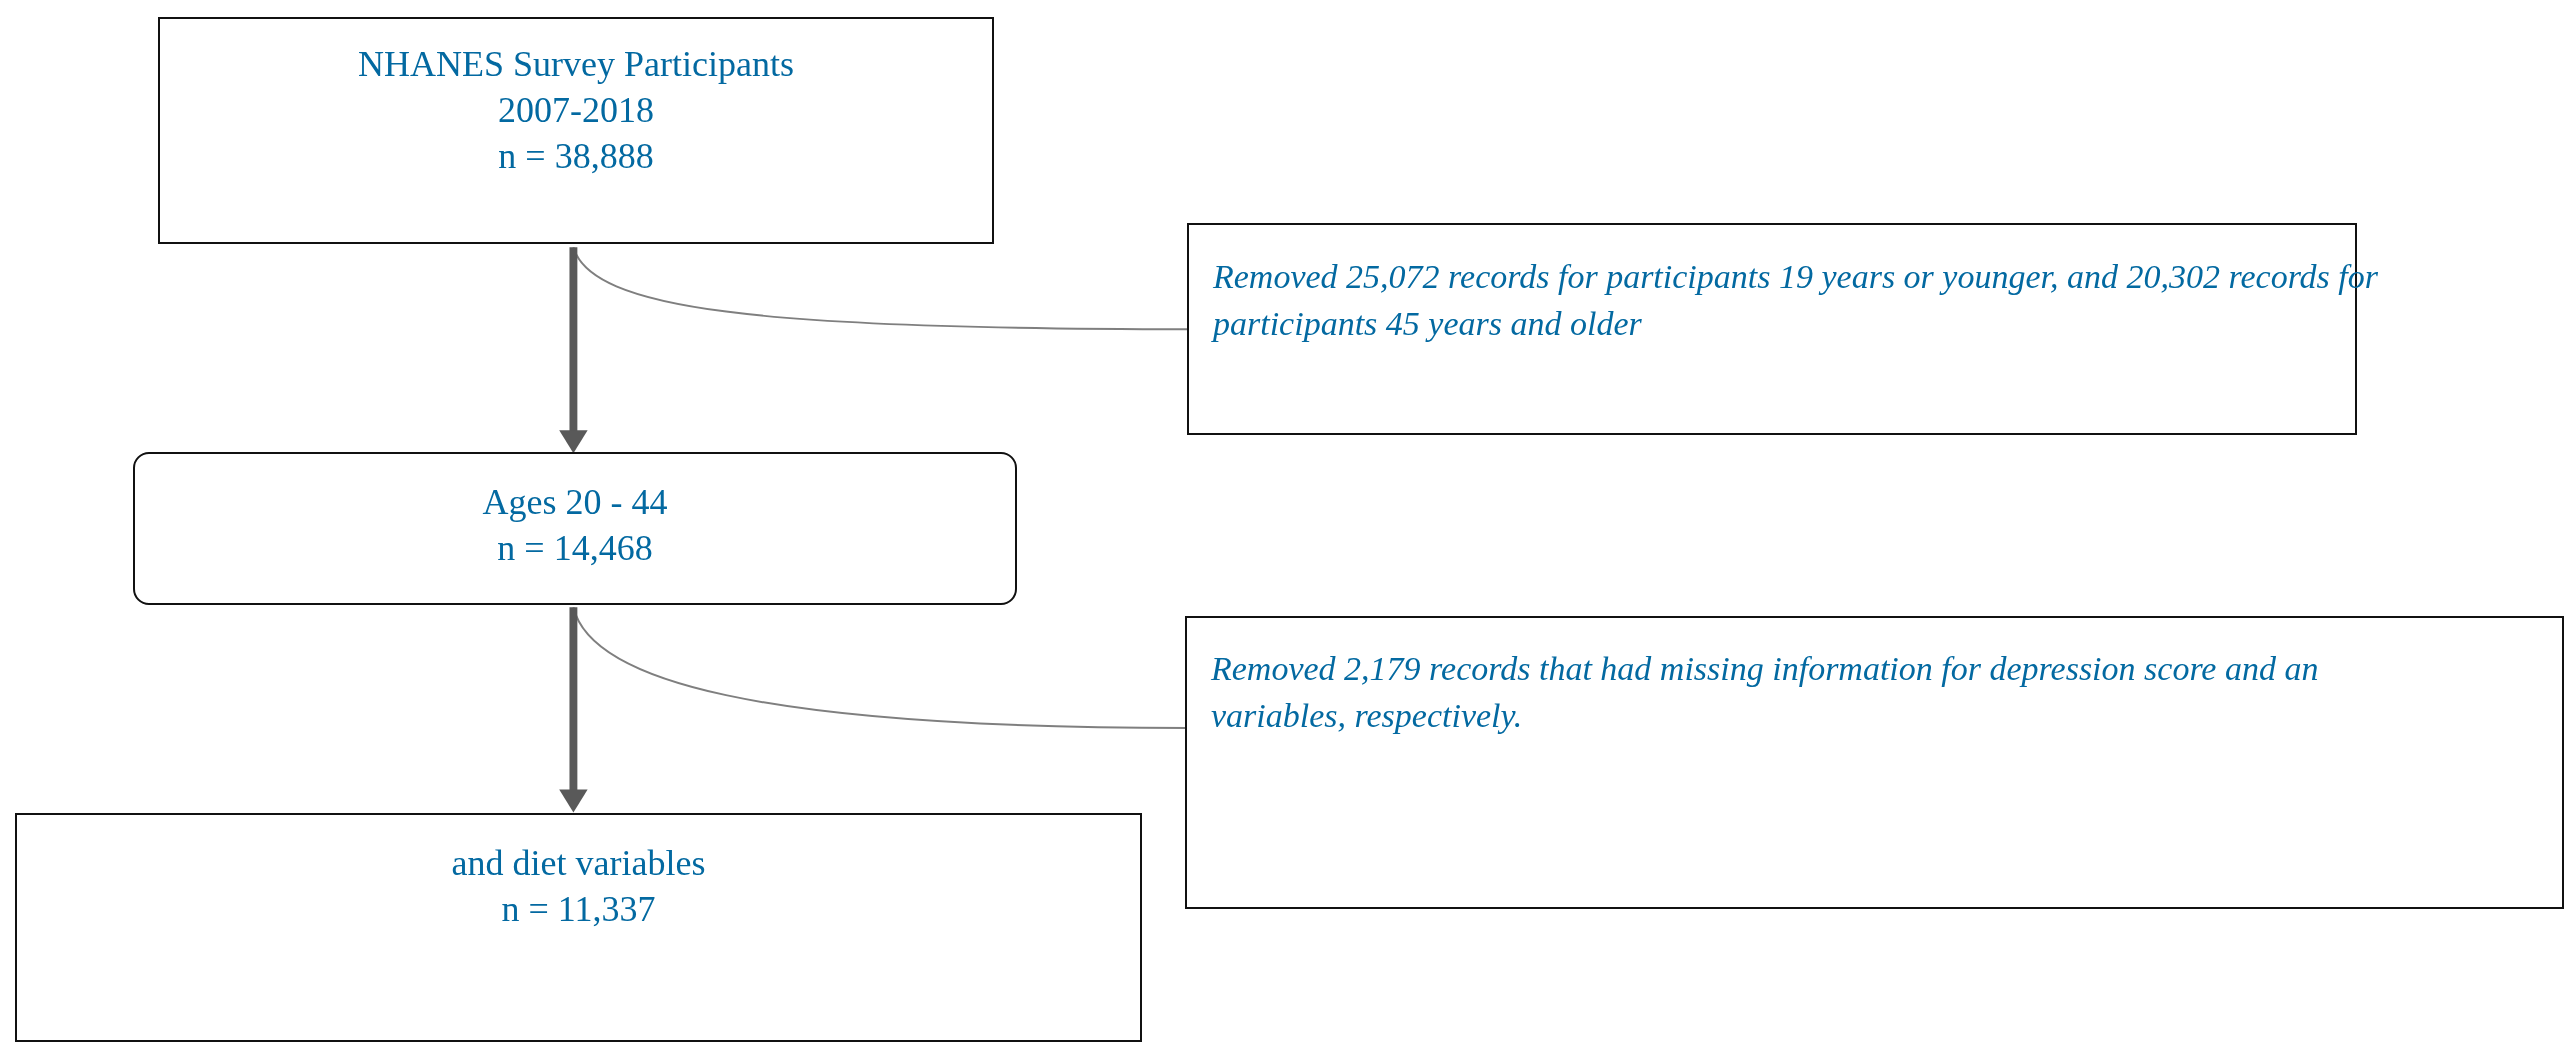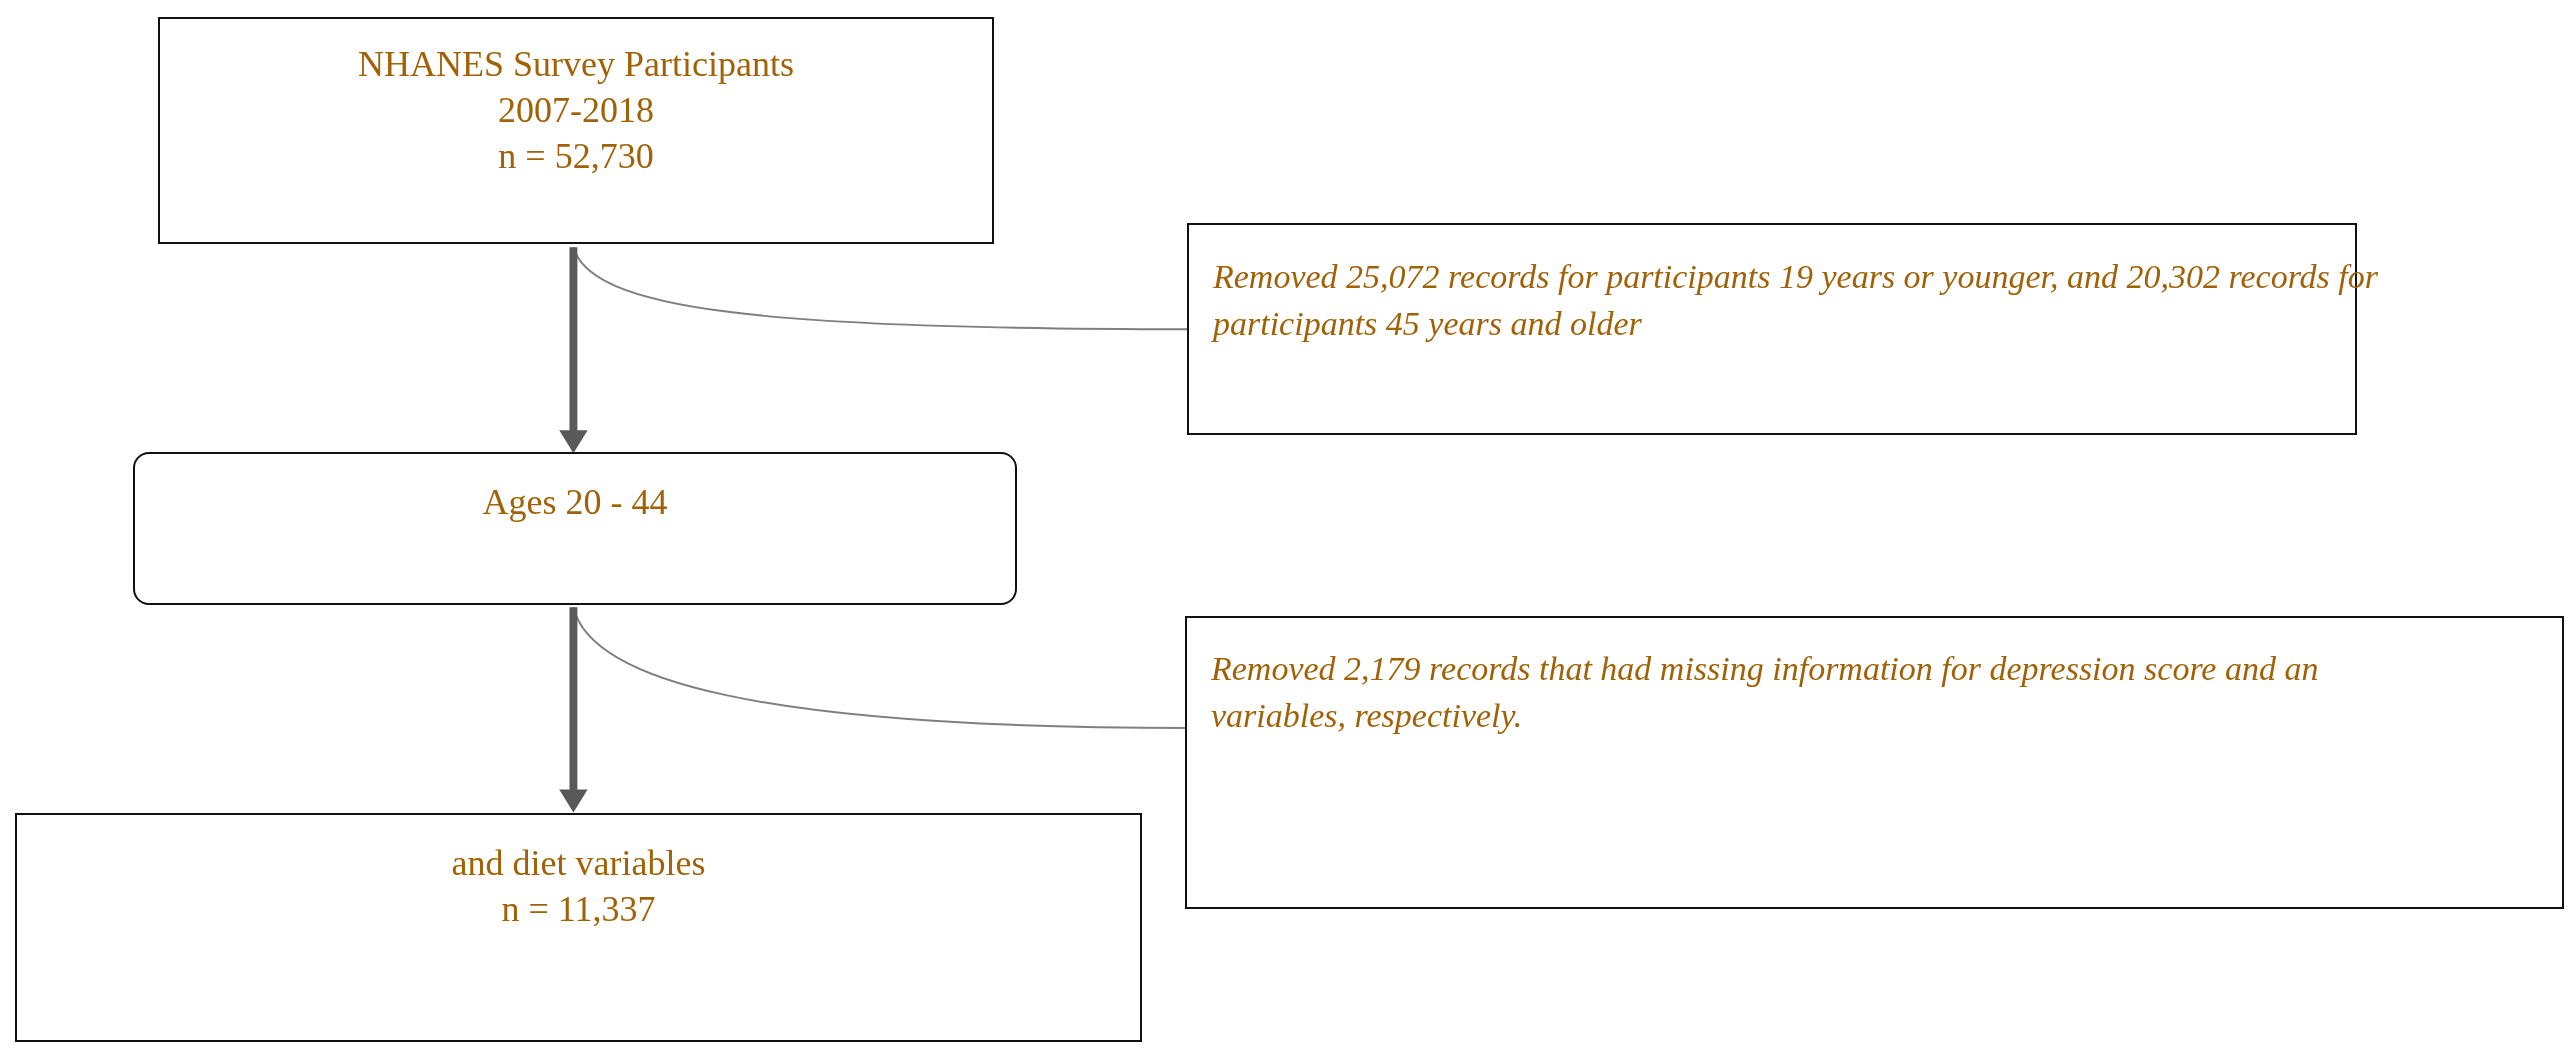--- a/index.html
+++ b/index.html
@@ -1,21 +1,21 @@
 <!DOCTYPE html>
 <html style="font-size:12.6px"><head>
 <meta charset="utf-8">
 <style>
   html,body{margin:0;padding:0;background:#ffffff;}
   .canvas{
     position:relative;
     width:2576px;height:1062px;
     background:#ffffff;
     font-family:"Liberation Serif","DejaVu Serif",serif;
-    color:#a16207;
+    color:#0369a1;
     overflow:hidden;
   }
   .connector-layer{
     position:absolute;left:0;top:0;width:2576px;height:1062px;
     pointer-events:none;
   }
   .box{
     position:absolute;
     box-sizing:border-box;
     background:#ffffff;
@@ -55,25 +55,26 @@
     <line x1="726" y1="313" x2="726" y2="547" stroke-width="10" stroke="#595959"></line>
     <polygon points="708,545 744,545 726,574" fill="#595959"></polygon>
 
     <line x1="726" y1="769" x2="726" y2="1002" stroke-width="10" stroke="#595959"></line>
     <polygon points="708,1000 744,1000 726,1029" fill="#595959"></polygon>
   </svg>
 
   <div class="box process top-box">
     <div class="line">NHANES Survey Participants</div>
     <div class="line">2007-2018</div>
-    <div class="line">n = 52,730</div>
+    <div class="line">n = 38,888</div>
   </div>
 
   <div class="box process mid-box">
     <div class="line">Ages 20 - 44</div>
+    <div class="line">n = 14,468</div>
   </div>
 
   <div class="box process bottom-box">
     <div class="line">and diet variables</div>
     <div class="line">n = 11,337</div>
   </div>
 
   <div class="box note note-1">
     <div class="line">Removed 25,072 records for participants 19 years or younger, and 20,302 records for</div>
     <div class="line">participants 45 years and older</div>

